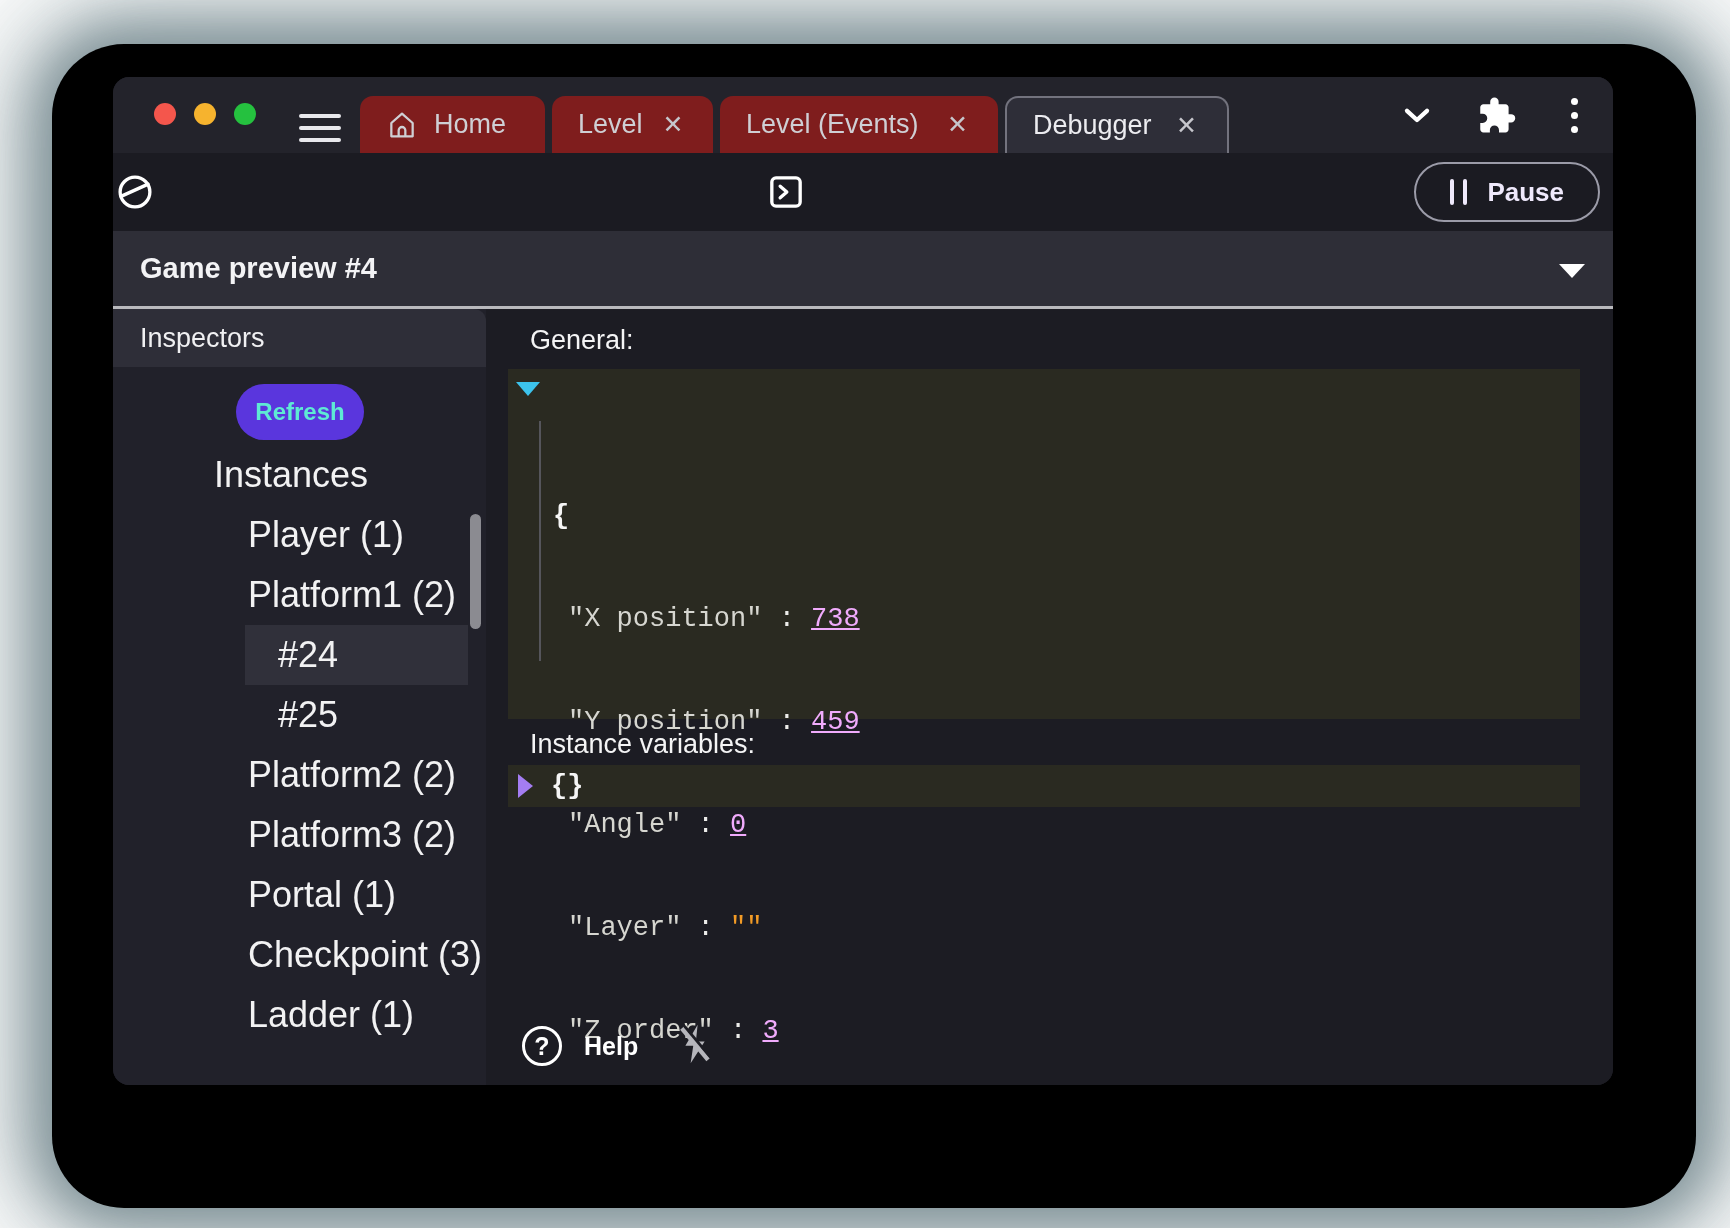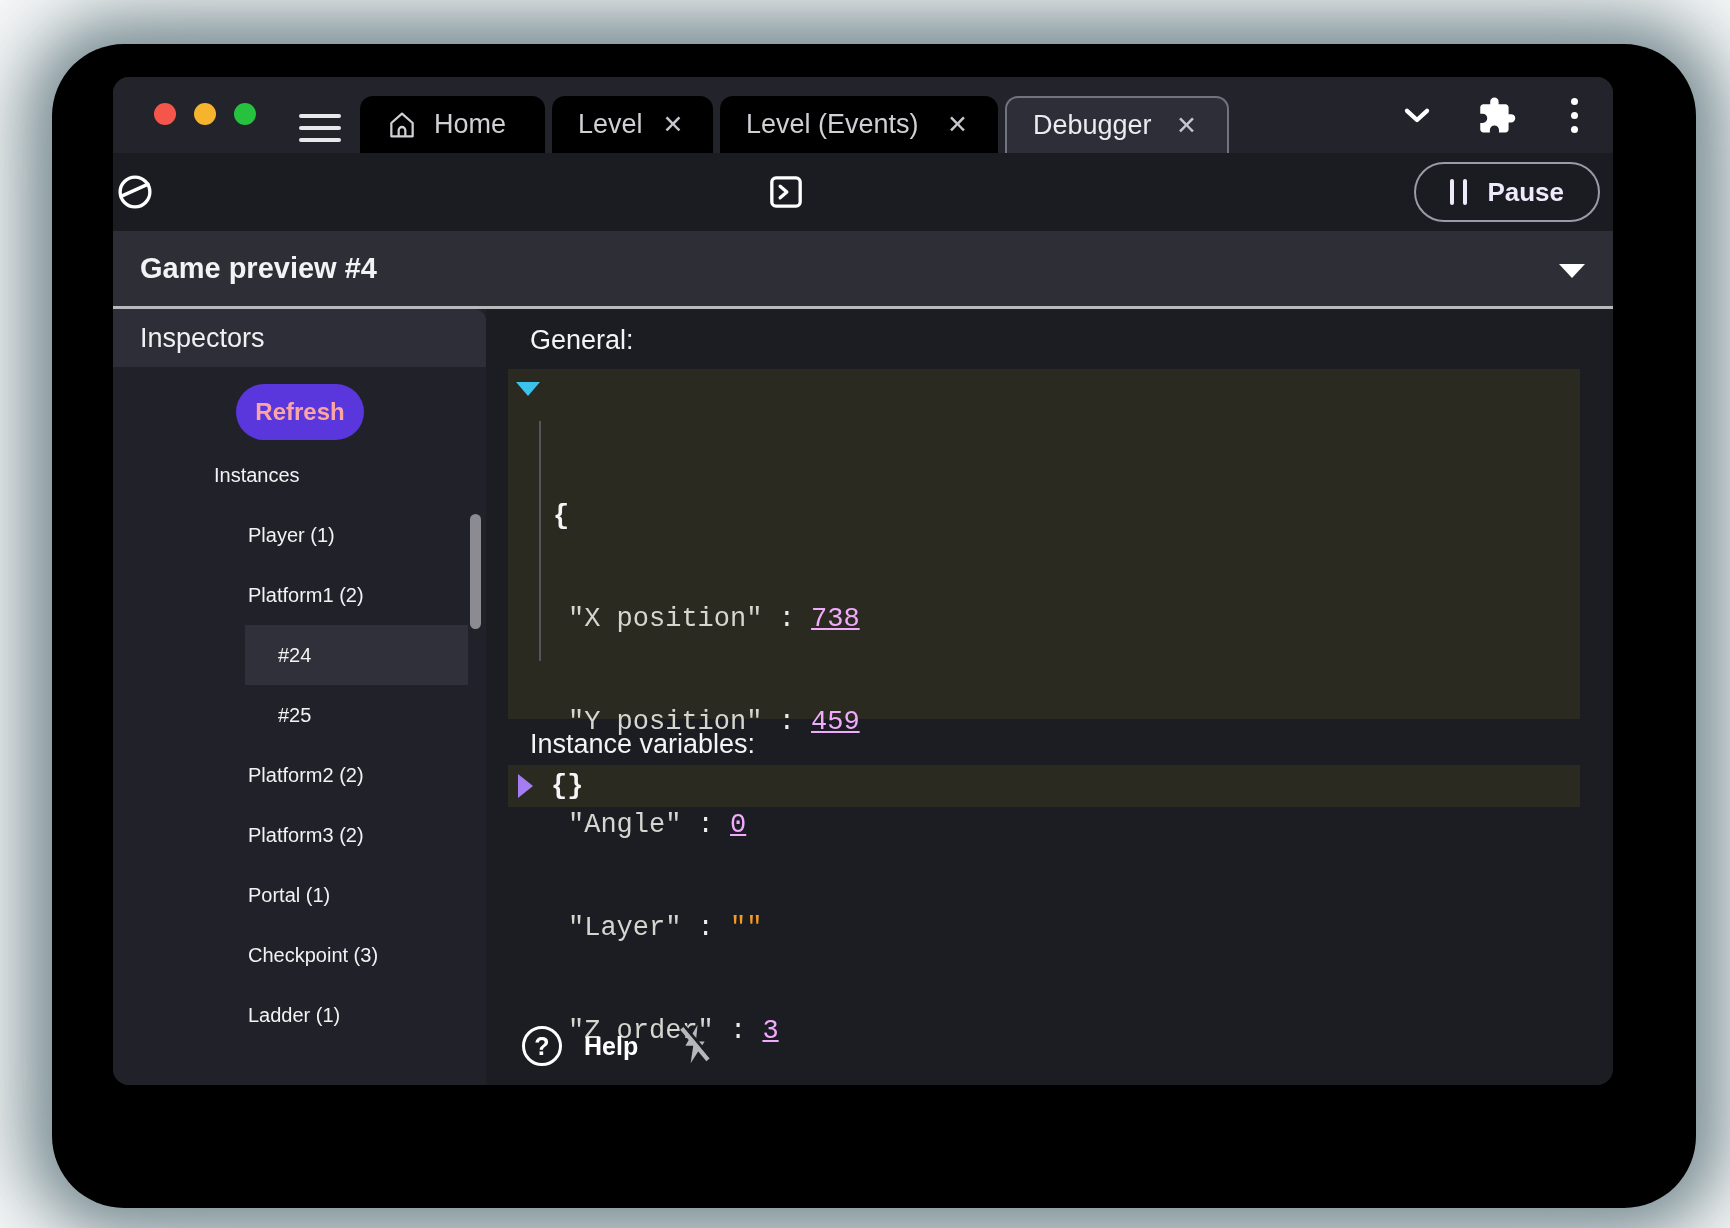--- a/index.html
+++ b/index.html
@@ -15,21 +15,21 @@
 
   
   .tabbar { position:relative; height:76px; background:#23232b; flex:0 0 auto; }
   .lights { position:absolute; left:41px; top:26px; display:flex; gap:18px; }
   .light { width:22px; height:22px; border-radius:50%; }
   .burger { position:absolute; left:186px; top:37px; width:42px; height:28px;
     display:flex; flex-direction:column; justify-content:space-between; cursor:pointer; }
   .burger span { height:4px; background:#e8e8ec; border-radius:2px; }
   .tabs { position:absolute; left:247px; top:19px; display:flex; gap:7px; height:57px; }
   .tab { display:flex; align-items:center; gap:16px; padding:0 26px;
-    background:#000000; border-radius:13px 13px 0 0; color:#cfcfd4; font-size:27px; }
+    background:#7f1d1d; border-radius:13px 13px 0 0; color:#cfcfd4; font-size:27px; }
   .tab.active { background:#2e2e38; border:2px solid #73737e; border-bottom:none; color:#ececf0; }
   .tab .x { font-size:25px; color:#c6c6cc; padding:2px 4px; }
   .tab svg { display:block; }
   .bar-icons { position:absolute; top:0; height:76px; display:flex; align-items:center; }
   .chev { left:1284px; } .puzzle { left:1362px; } .kebab { left:1452px; }
   .kebab-dots { display:flex; flex-direction:column; gap:7px; padding:6px; }
   .kebab-dots i { width:7px; height:7px; border-radius:50%; background:#fff; }
 
   
   .toolbar { height:78px; background:#1b1b22; display:flex; align-items:center;
@@ -48,25 +48,25 @@
   .caret-down { position:absolute; right:28px; top:33px; width:0; height:0;
     border-left:13px solid transparent; border-right:13px solid transparent;
     border-top:14px solid #fff; cursor:pointer; }
 
   
   .content { flex:1; display:flex; min-height:0; }
   .sidebar { position:relative; width:373px; background:#21212a; flex:0 0 auto; overflow:hidden; }
   .sb-header { height:58px; background:#2e2e38; border-radius:0 12px 0 0;
     display:flex; align-items:center; padding-left:27px; color:#f0f0f2; font-size:27px; }
   .refresh { position:absolute; left:123px; top:75px; width:128px; height:56px;
-    border:none; border-radius:28px; background:#5a36dd; color:#fca5a5;
+    border:none; border-radius:28px; background:#5a36dd; color:#5eead4;
     font-size:24px; font-weight:bold; font-family:inherit; cursor:pointer; }
   .sb-list { position:absolute; left:0; top:136px; right:0; }
   .sb-row { position:relative; height:60px; display:flex; align-items:center;
-    color:#f2f2f3; font-size:20px; cursor:pointer; }
+    color:#f2f2f3; font-size:36px; cursor:pointer; }
   .sb-row .lab { position:relative; z-index:1; }
   .lvl0 { padding-left:101px; } .lvl1 { padding-left:135px; } .lvl2 { padding-left:165px; }
   .sb-row.sel::before { content:""; position:absolute; left:132px; right:18px; top:0; bottom:0; background:#30303a; }
   .sb-scroll { position:absolute; left:357px; top:205px; width:11px; height:115px;
     background:#8b8b91; border-radius:6px; cursor:grab; }
 
   .main { position:relative; flex:1; background:#1c1c23; }
   .sec-head { position:absolute; left:44px; color:#f4f4f5; font-size:27px; }
   .h-general { top:16px; } .h-vars { top:420px; }
 

